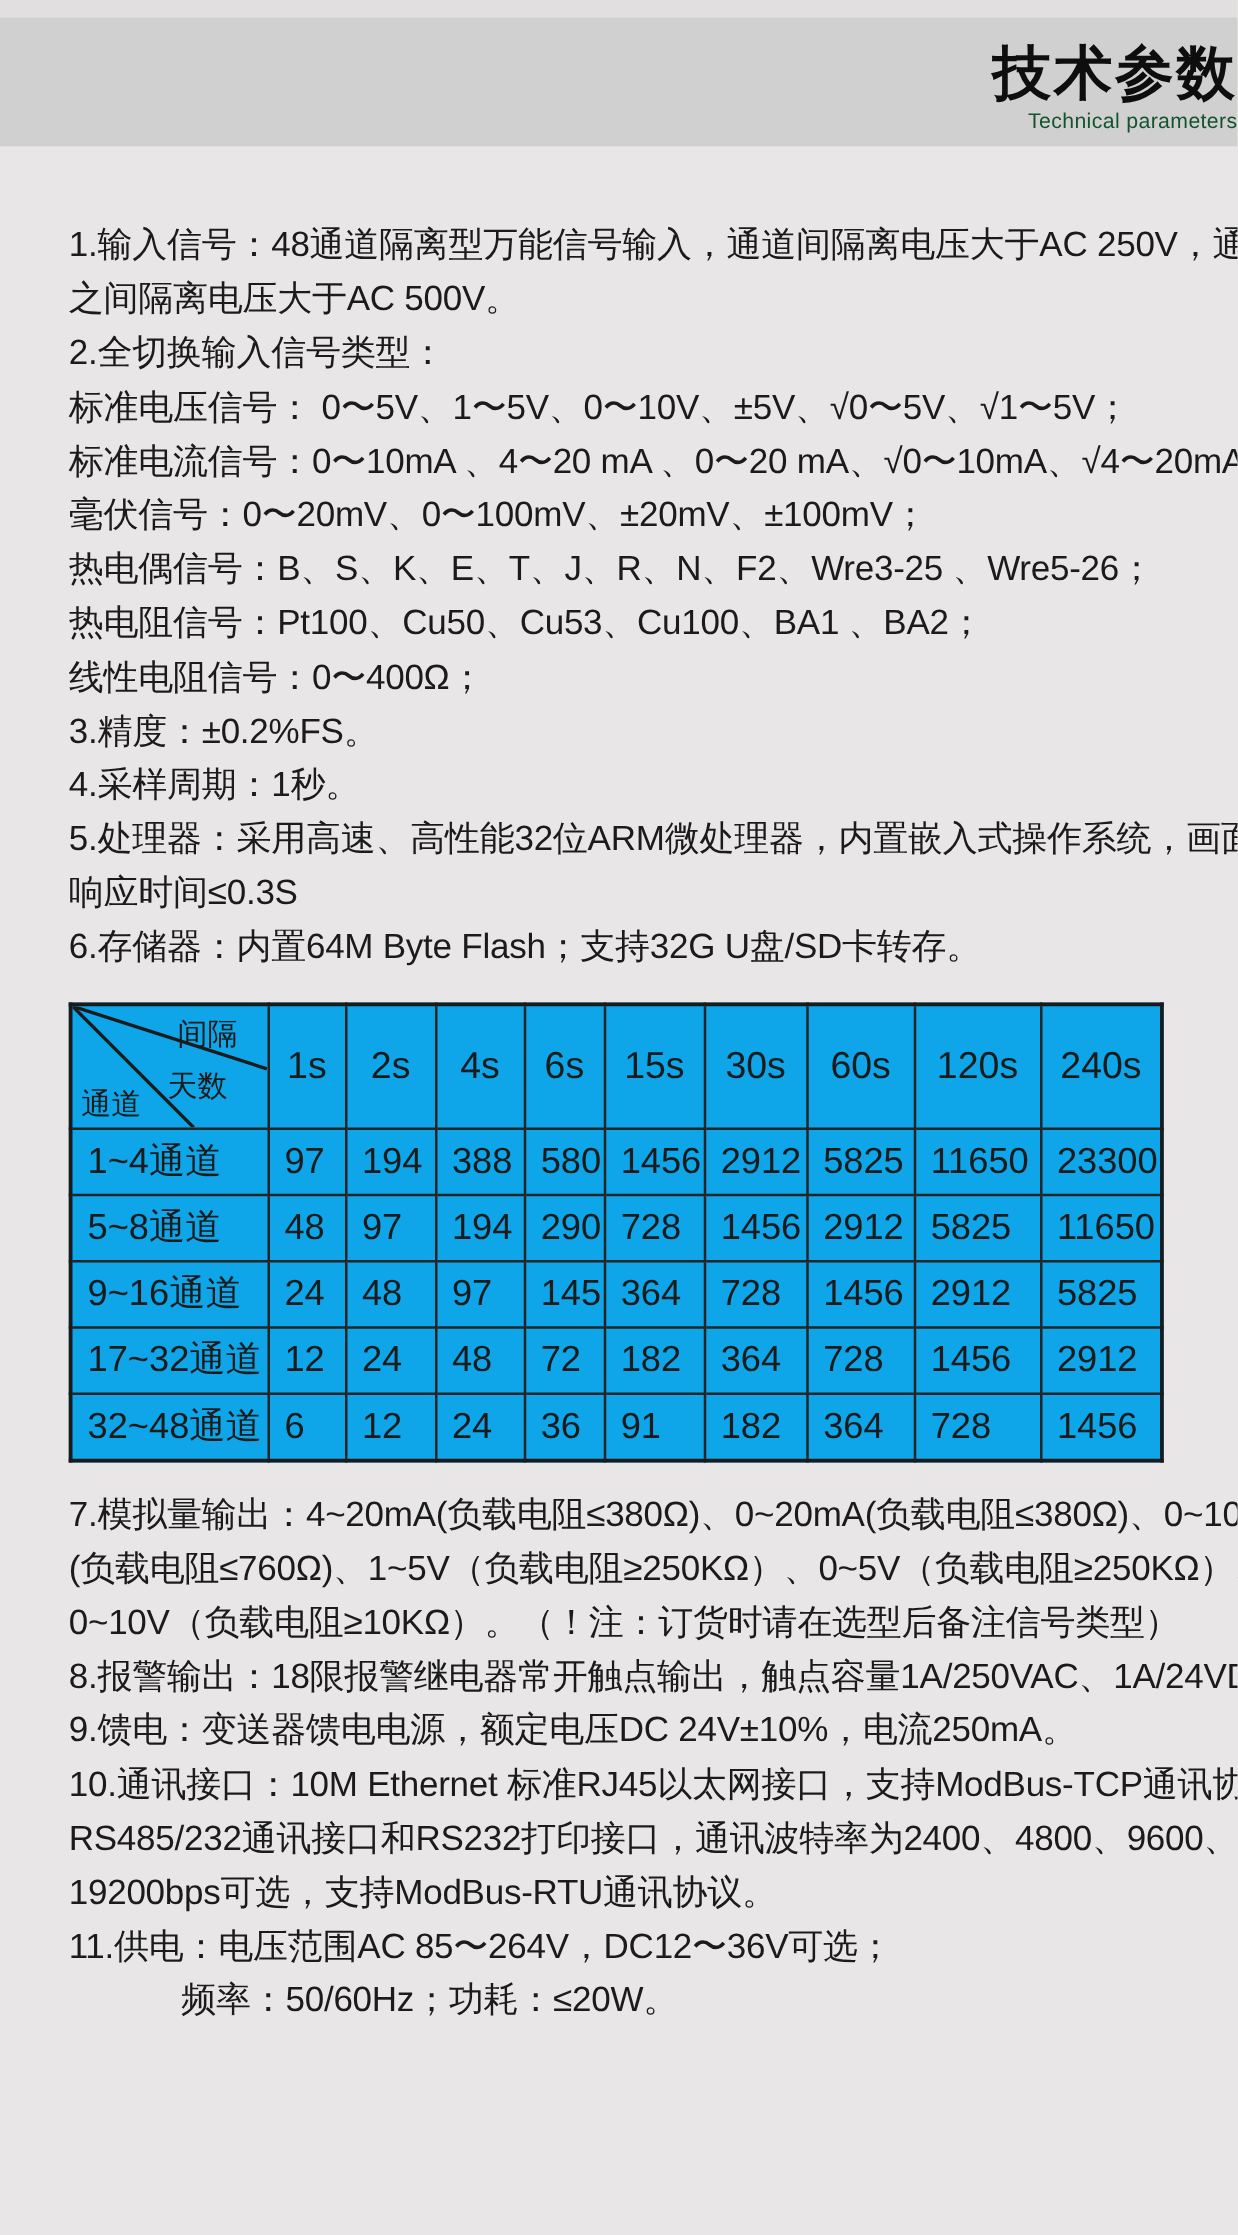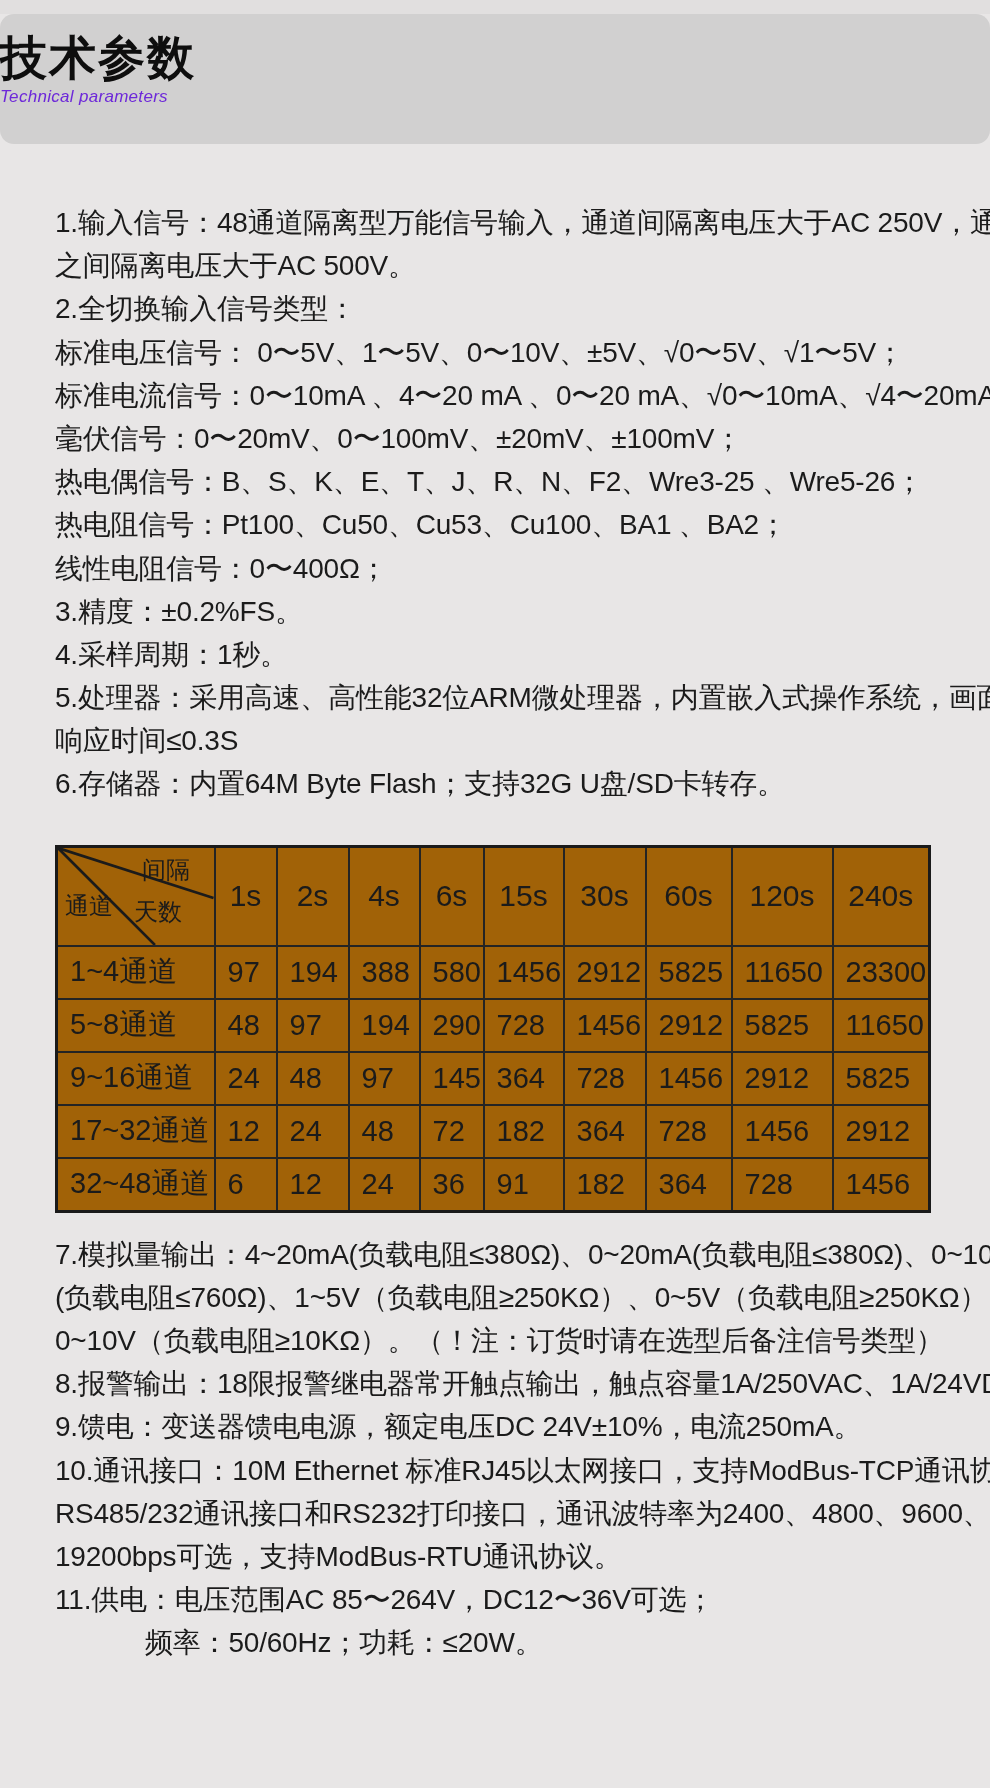--- a/index.html
+++ b/index.html
@@ -4,49 +4,49 @@
 <style>
   html, body { margin:0; padding:0; }
   body {
     width:990px; height:1788px;
     background:#e8e6e6;
     font-family:"Liberation Sans","DejaVu Sans",sans-serif;
     color:#1b1b1b;
     overflow:hidden;
   }
   .top-strip { height:14px; background:#e1dfdf; }
-  .band { height:130px; background:#d1d0d0; text-align:left;border-radius:14px; }
+  .band { height:103px; background:#d1d0d0; text-align:right; }
   .band h1 {
     margin:0; padding-top:13px;
     font-size:47px; font-weight:800; letter-spacing:2px; color:#0e0e0e;
   }
-  .band .sub { font-size:17px; color:#6d28d9; margin-top:-3px; letter-spacing:0.3px;font-style:italic; }
+  .band .sub { font-size:17px; color:#14532d; margin-top:-3px; letter-spacing:0.3px; }
 
   .content { padding:57px 45px 0 55px; font-weight:500; }
   .content p.line {
     margin:0; font-size:28px; height:43.2px; line-height:43.2px;
     white-space:nowrap; letter-spacing:-0.2px;
   }
   .content p.line.indent { padding-left:90px; }
 
   table.spec-table {
-    margin-top:39px; border-collapse:collapse; table-layout:fixed;
-    border:3px solid #1a1a1a; width:873px; background:#a16207;
+    margin-top:23px; border-collapse:collapse; table-layout:fixed;
+    border:3px solid #1a1a1a; width:873px; background:#0ea5e9;
   }
   table.spec-table td {
     border:2px solid #242424; height:51px; font-size:29px;
     padding:0 0 0 12px; font-weight:500; overflow:hidden; white-space:nowrap;
   }
   table.spec-table td.interval { height:97px; text-align:center; padding:0; font-size:30px; }
   td.corner { position:relative; padding:0 !important; }
   .corner svg { position:absolute; top:0; left:0; width:100%; height:100%; }
   .corner .lab { position:absolute; font-size:24px; font-weight:500; }
   .corner .lab-interval { top:6px; left:84px; }
   .corner .lab-days { top:48px; left:76px; }
-  .corner .lab-channel { bottom:23px; left:7px; }
+  .corner .lab-channel { bottom:3px; left:7px; }
 </style>
 </head>
 <body>
 
 <div>
   <div class="top-strip"></div>
 
   <div class="band">
     <h1>技术参数</h1>
     <div class="sub">Technical parameters</div>

